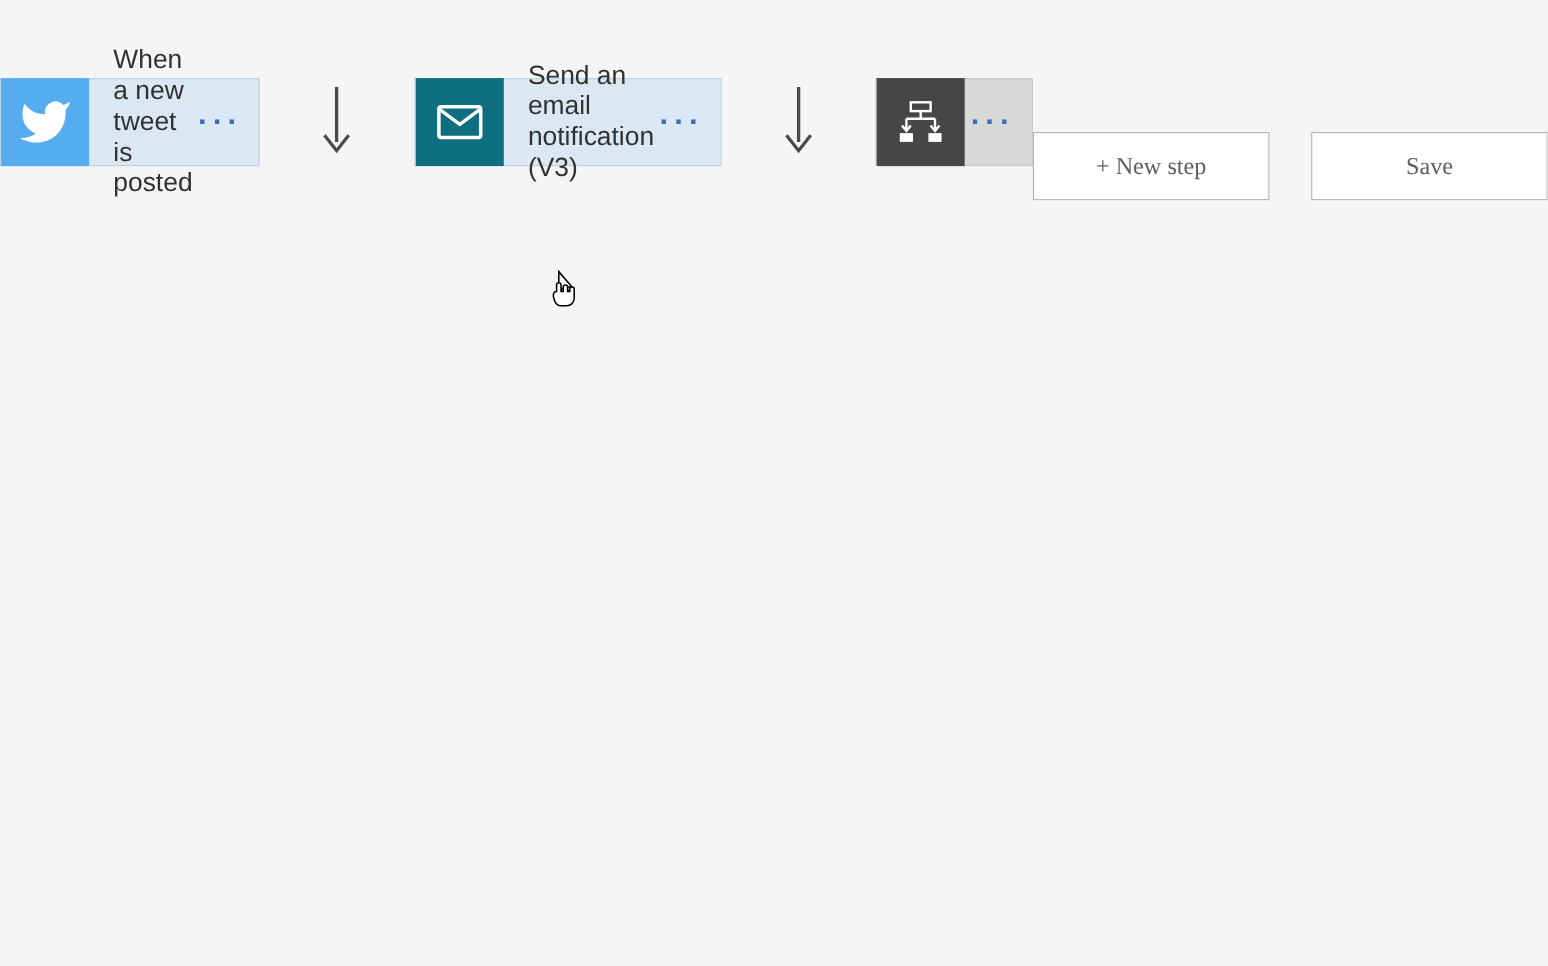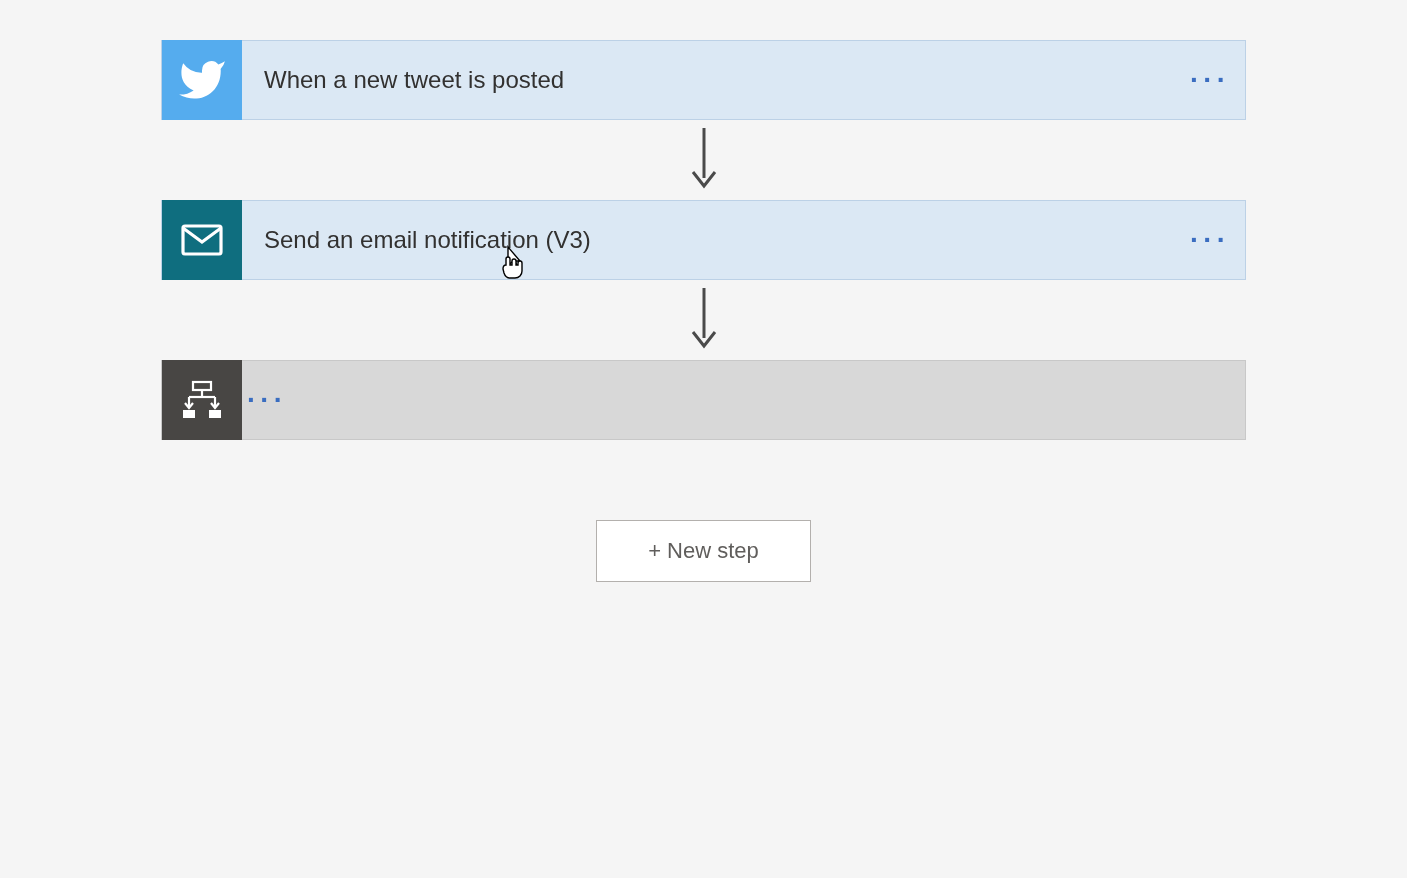--- a/index.html
+++ b/index.html
@@ -7,21 +7,21 @@
       font-family: 'Segoe UI', Tahoma, Geneva, Verdana, sans-serif;
       background: #f5f5f5;
       width: 1407px;
       height: 878px;
       overflow: hidden;
     }
     .canvas {
       width: 100%;
       padding-top: 40px;
       display: flex;
-      flex-direction: column;
+      flex-direction: row;
       align-items: center;
     }
     .step-card {
       width: 1085px;
       height: 80px;
       display: flex;
       align-items: center;
       border: 1px solid #bcd1e6;
       cursor: pointer;
     }
@@ -67,21 +67,21 @@
       display: flex;
       gap: 38px;
     }
     .action-btn {
       width: 215px;
       height: 62px;
       background: #ffffff;
       border: 1px solid #b3b0ad;
       font-size: 22px;
       color: #605e5c;
-      font-family: Liberation Sans, sans-serif;
+      font-family: Liberation Serif, serif;
       cursor: pointer;
       display: flex;
       align-items: center;
       justify-content: center;
     }
     .cursor-pointer-overlay {
       position: absolute;
       left: 498px;
       top: 245px;
       pointer-events: none;
@@ -139,20 +139,21 @@
         <polyline points="32,26 36,31 40,26"></polyline>
         <rect x="4" y="33" width="12" height="8" fill="#ffffff" stroke="none"></rect>
         <rect x="30" y="33" width="12" height="8" fill="#ffffff" stroke="none"></rect>
       </svg>
     </div>
     <div class="ellipsis">···</div>
   </div>
 
   <div class="button-row">
     <button class="action-btn">+ New step</button>
+    <button class="action-btn">Save</button>
   </div>
 
 </div>
 
 <div class="cursor-pointer-overlay">
   <svg width="30" height="36" viewBox="0 0 30 36">
     <path d="M10 2 L10 20 L14 17 L17 24 L20 23 L17 16 L22 16 Z" fill="#ffffff" stroke="#000000" stroke-width="1.4"></path>
     <path d="M5 24 C5 22 6 20 8 20 L8 14 C8 13 9 12 10 12 C11 12 12 13 12 14 L12 20 L14 20 L14 16 C14 15 15 14 16 14 C17 14 18 15 18 16 L18 20 L20 20 L20 18 C20 17 21 16 22 16 C23 16 24 17 24 18 L24 26 C24 30 21 33 17 33 L12 33 C9 33 7 31 6 28 Z" fill="#ffffff" stroke="#000000" stroke-width="1.4"></path>
   </svg>
 </div>

